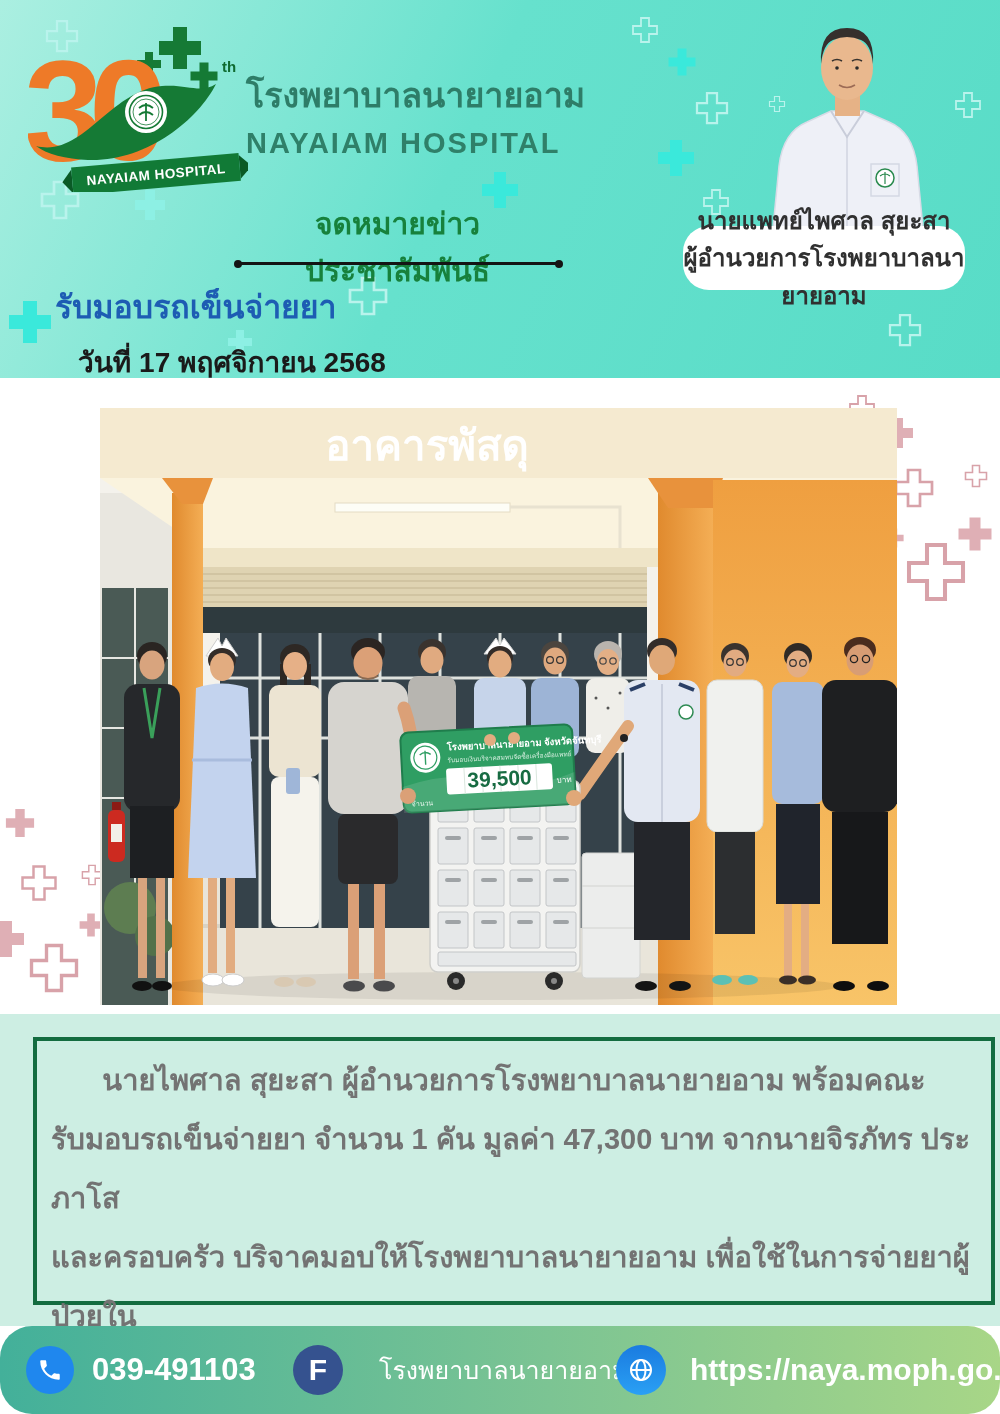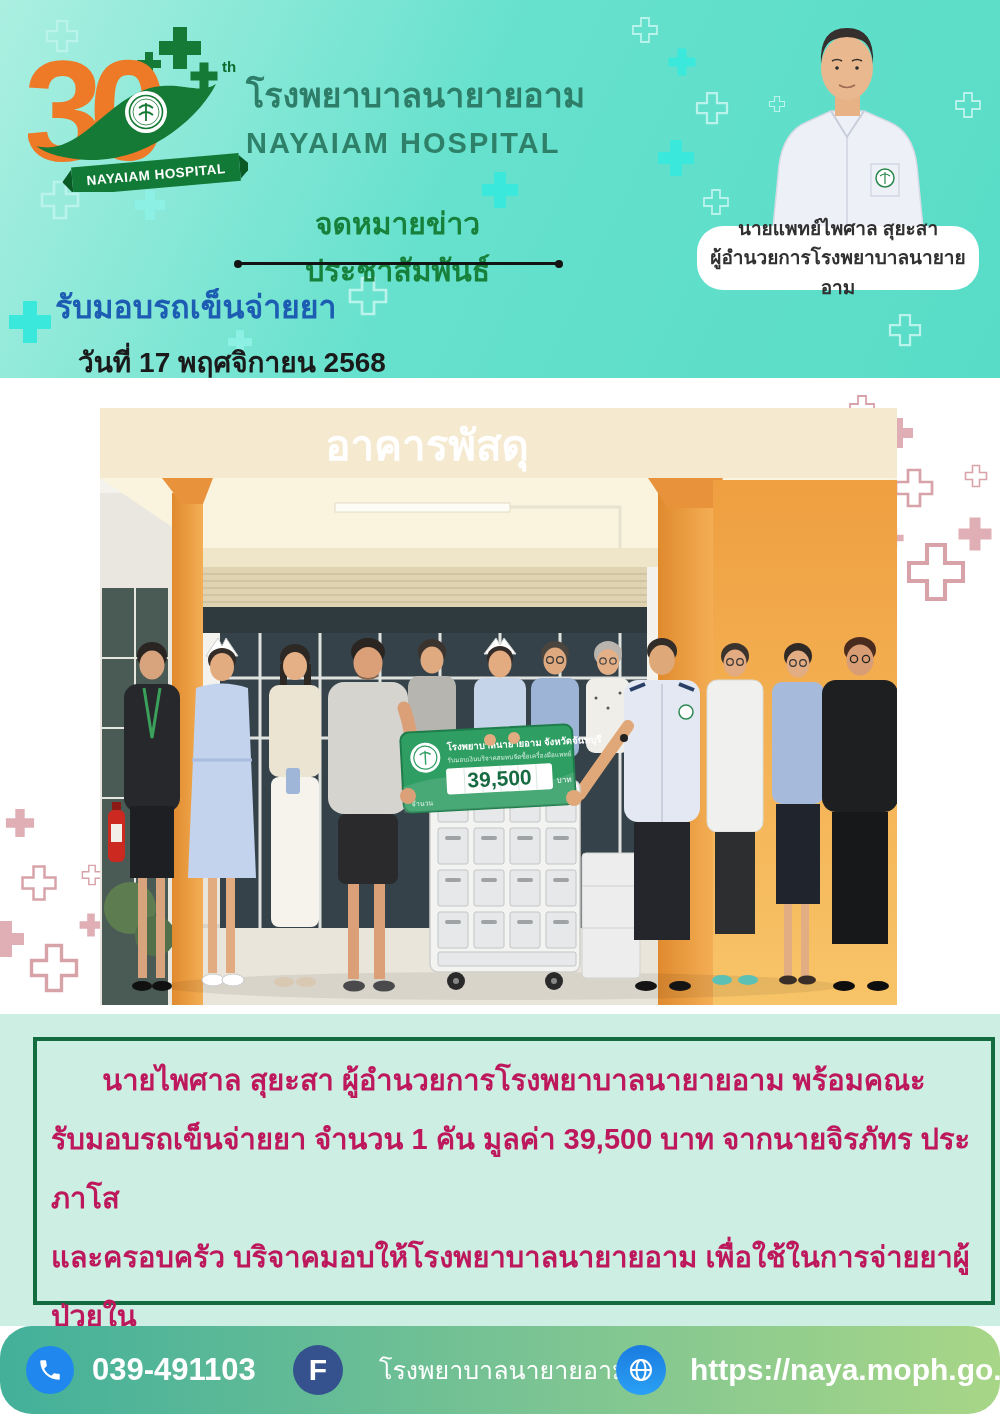--- a/index.html
+++ b/index.html
@@ -15,33 +15,33 @@
   .hosp-en{font-size:29px;font-weight:600;color:#2f8069;letter-spacing:2px;margin-top:8px;}
   .newsletter{left:225px;top:200px;width:345px;text-align:center;
     font-size:30px;font-weight:800;color:#17813c;}
   .title-rule{left:237px;top:262px;width:323px;height:0;border-top:3px solid #141414;}
   .title-rule::before,.title-rule::after{content:"";position:absolute;top:-5px;width:8px;height:8px;
     border-radius:50%;background:#141414;}
   .title-rule::before{left:-3px;}
   .title-rule::after{right:-3px;}
   .caption{left:683px;top:226px;width:282px;height:64px;background:#ffffff;border-radius:26px;
     display:flex;flex-direction:column;justify-content:center;text-align:center;
-    font-size:19px;font-weight:600;color:#303030;line-height:1.55;margin-left:14px;}
+    font-size:24px;font-weight:600;color:#303030;line-height:1.55;}
   .headline{left:55px;top:281px;font-size:32px;font-weight:800;color:#1d5cb3;}
   .date-line{left:70px;top:340px;font-size:28px;font-weight:600;color:#1a1a1a;margin-left:8px;}
 
   
   .sec-white{left:0;top:378px;width:1000px;height:636px;background:#ffffff;}
   .photo{left:100px;top:408px;width:797px;height:597px;}
 
   
   .sec-mint{left:0;top:1014px;width:1000px;height:312px;background:#cdeee3;}
   .info-box{left:33px;top:1037px;width:926px;height:250px;border:4px solid #136c40;
     padding:10px 14px 0 14px;}
-  .info-box p{margin:0;font-size:29px;font-weight:600;color:#be185d;line-height:59px;}
+  .info-box p{margin:0;font-size:29px;font-weight:600;color:#737373;line-height:59px;}
   .t-center{text-align:center;}
   .t-left{text-align:left;}
 
   
   .sec-footer{left:0;top:1326px;width:1000px;height:88px;
     background:linear-gradient(90deg,#43b09a 0%,#7cc493 55%,#a8d687 100%);border-radius:32px;}
   .f-item{position:absolute;top:50%;transform:translateY(-50%);display:flex;align-items:center;color:#fff;}
   .f-icon{border-radius:50%;display:flex;align-items:center;justify-content:center;flex:0 0 auto;}
   .phone-icon{width:48px;height:48px;background:#1f87ee;}
   .fb-icon{width:50px;height:50px;background:#35528f;font-size:30px;font-weight:800;color:#fff;}
@@ -429,21 +429,21 @@
     </g>
     <circle cx="308" cy="388" r="8" fill="#dba077"></circle>
     <circle cx="474" cy="390" r="8" fill="#e0a878"></circle>
     <circle cx="390" cy="332" r="6" fill="#e2ac80"></circle>
     <circle cx="414" cy="330" r="6" fill="#e2ac80"></circle>
   </svg>
 
   <div class="abs sec-mint"></div>
   <div class="abs info-box">
     <p class="t-center">นายไพศาล  สุยะสา ผู้อำนวยการโรงพยาบาลนายายอาม พร้อมคณะ</p>
-    <p class="t-left">รับมอบรถเข็นจ่ายยา จำนวน 1 คัน มูลค่า 39,500 บาท จากนายจิรภัทร ประภาโส</p>
+    <p class="t-left">รับมอบรถเข็นจ่ายยา จำนวน 1 คัน มูลค่า 47,300 บาท จากนายจิรภัทร ประภาโส</p>
     <p class="t-left">และครอบครัว บริจาคมอบให้โรงพยาบาลนายายอาม เพื่อใช้ในการจ่ายยาผู้ป่วยใน</p>
     <p class="t-center">ขอขอบคุณในจิตอันกุศลที่ตั้งใจช่วยเหลือกันมา ณ โอกาสนี้</p>
   </div>
 
   <div class="abs sec-footer">
     <div class="f-item f-phone">
       <div class="f-icon phone-icon">
         <svg width="26" height="26" viewBox="0 0 24 24">
           <path fill="#ffffff" d="M6.62 10.79c1.44 2.83 3.76 5.14 6.59 6.59l2.2-2.2c.27-.27.67-.36 1.02-.24 1.12.37 2.33.57 3.57.57.55 0 1 .45 1 1V20c0 .55-.45 1-1 1-9.39 0-17-7.61-17-17 0-.55.45-1 1-1h3.5c.55 0 1 .45 1 1 0 1.25.2 2.45.57 3.57.11.35.03.74-.25 1.02l-2.2 2.2z"></path>
         </svg>

